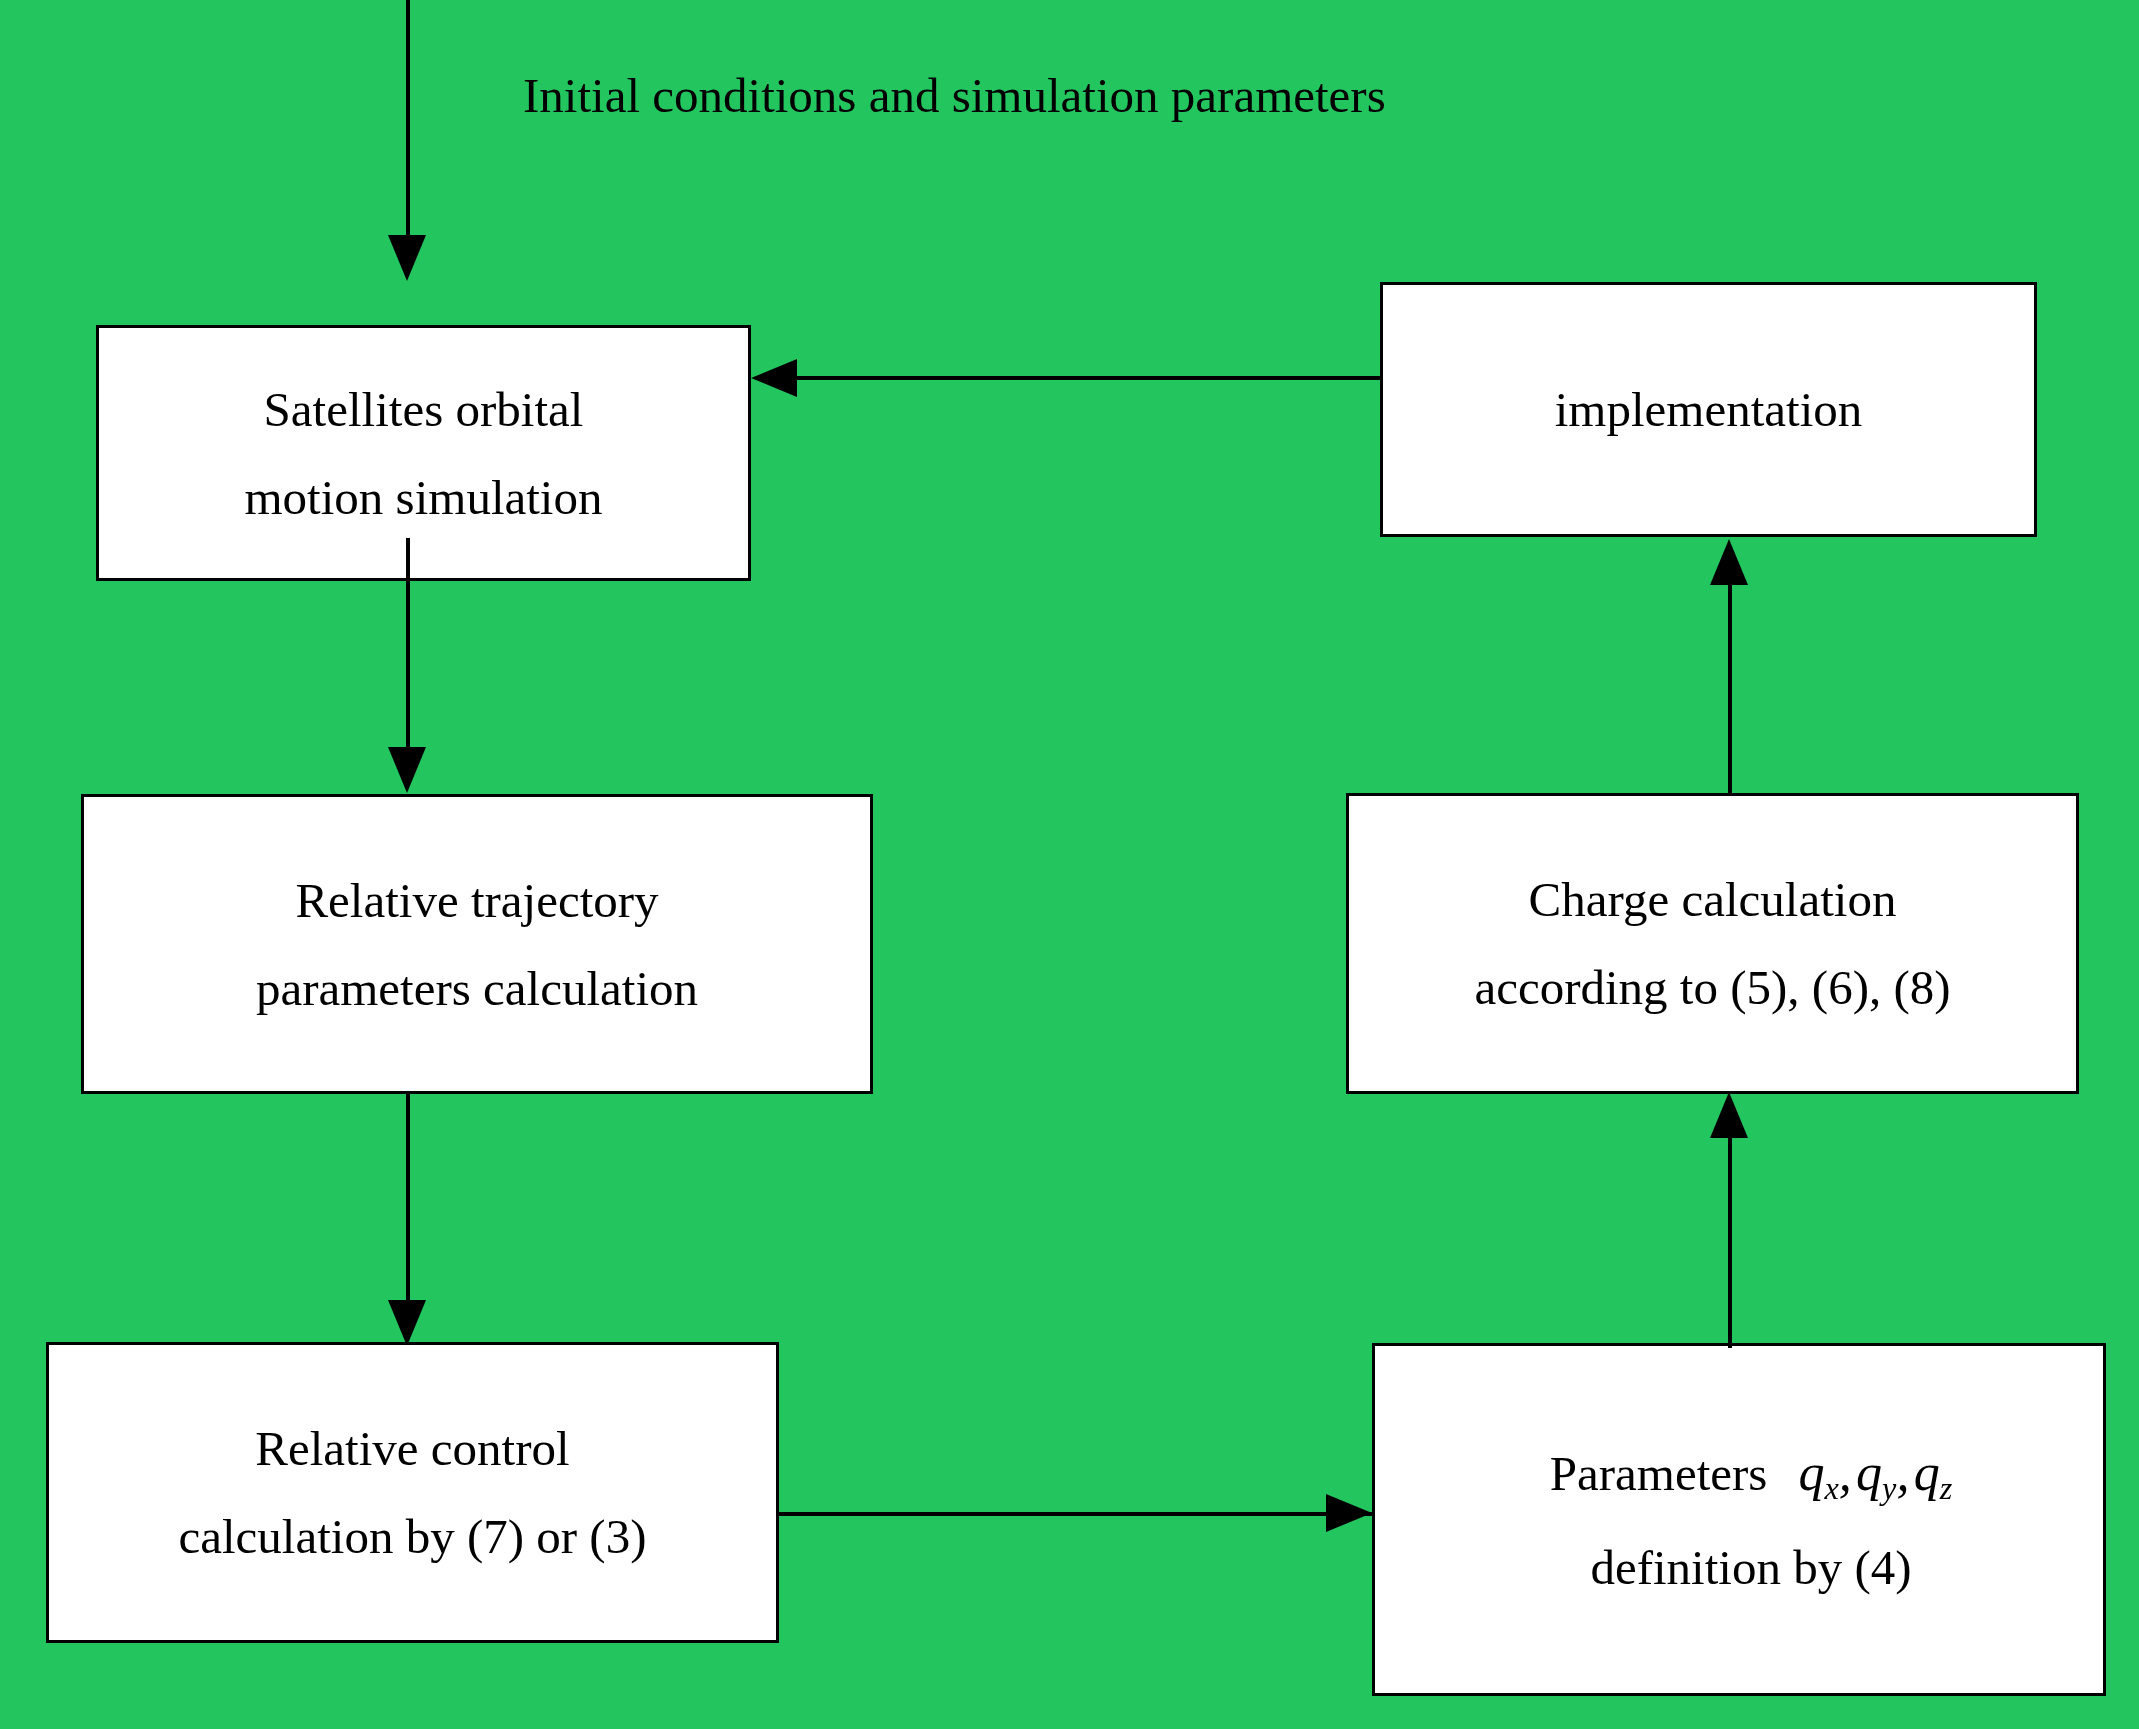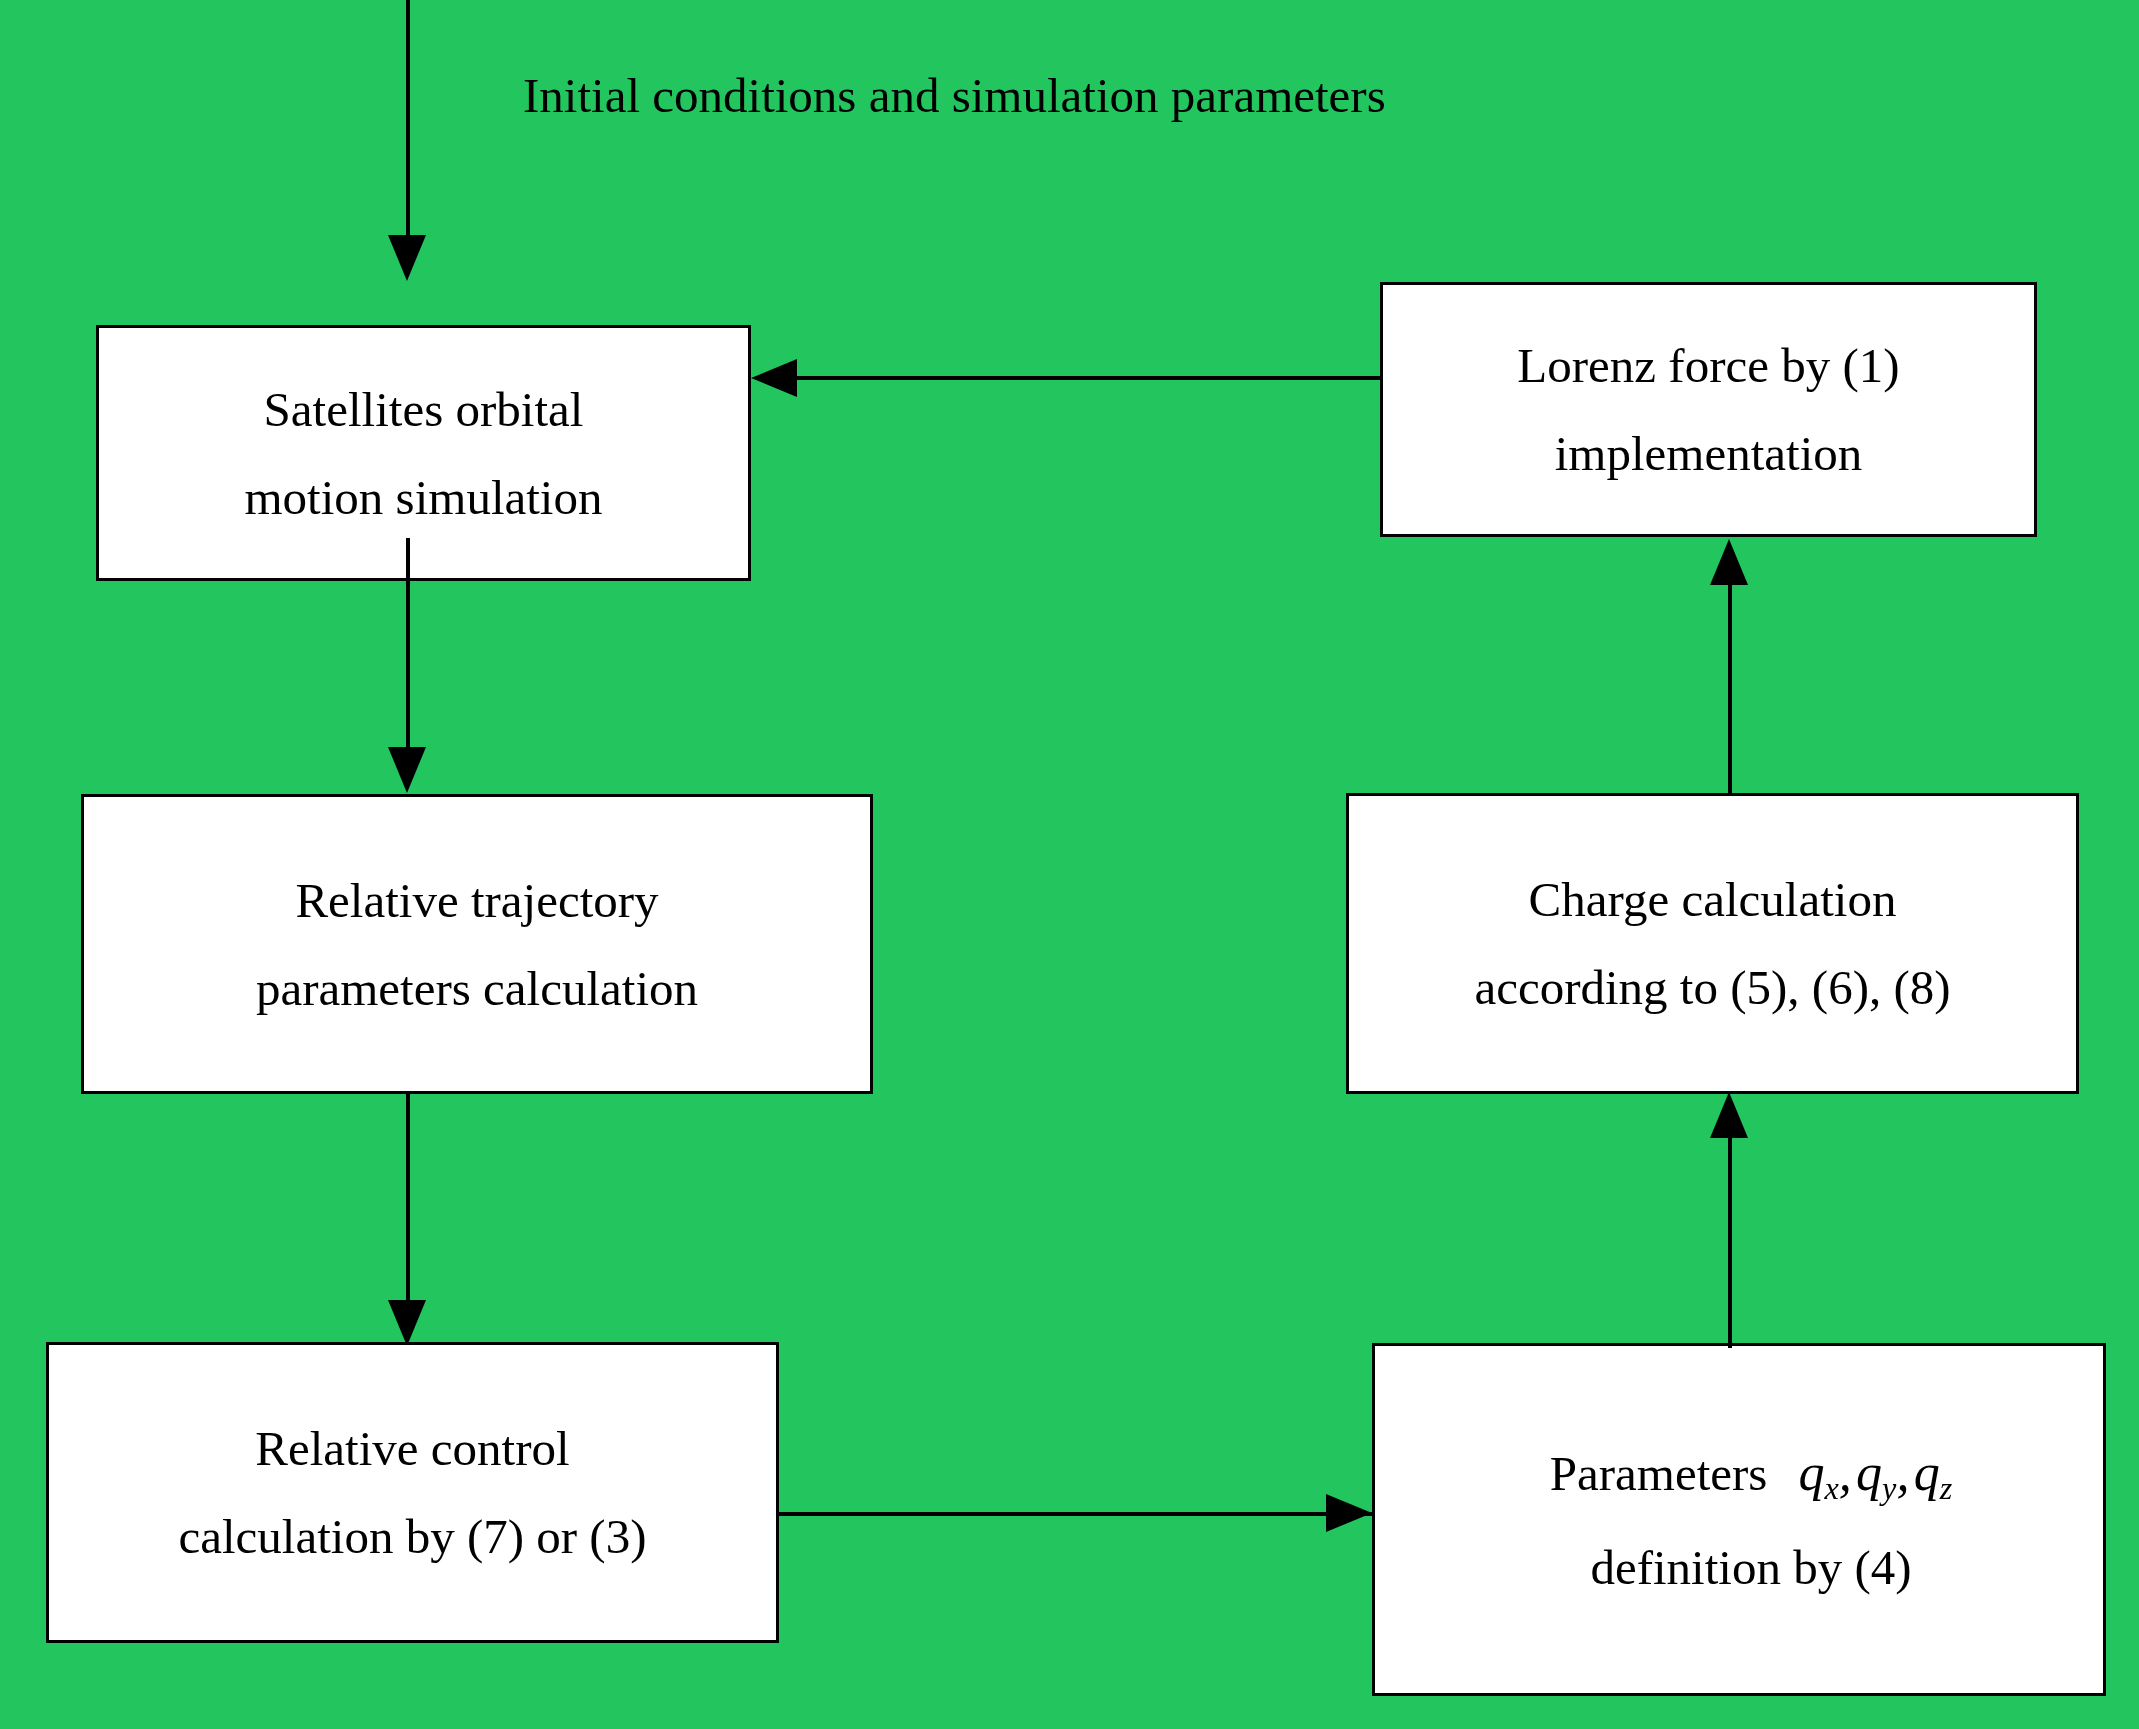--- a/index.html
+++ b/index.html
@@ -106,21 +106,20 @@
 
   <div class="vline" style="left:406px; top:0px; height:239px;"></div>
   <div class="arrow-down" style="left:388px; top:235px;"></div>
 
   <div class="node" style="left:96px; top:282px; width:655px; height:256px;margin-top:43px;">
     <span class="line">Satellites orbital</span>
     <span class="line">motion simulation</span>
   </div>
 
   <div class="node" style="left:1380px; top:282px; width:657px; height:255px;">
-    <span class="line">Lorenz force by (1)</span>
     <span class="line">implementation</span>
   </div>
 
   <div class="hline" style="left:793px; top:376px; width:590px;"></div>
   <div class="arrow-left" style="left:751px; top:359px;"></div>
 
   <div class="vline" style="left:406px; top:538px; height:213px;"></div>
   <div class="arrow-down" style="left:388px; top:747px;"></div>
 
   <div class="node" style="left:81px; top:794px; width:792px; height:300px;">

